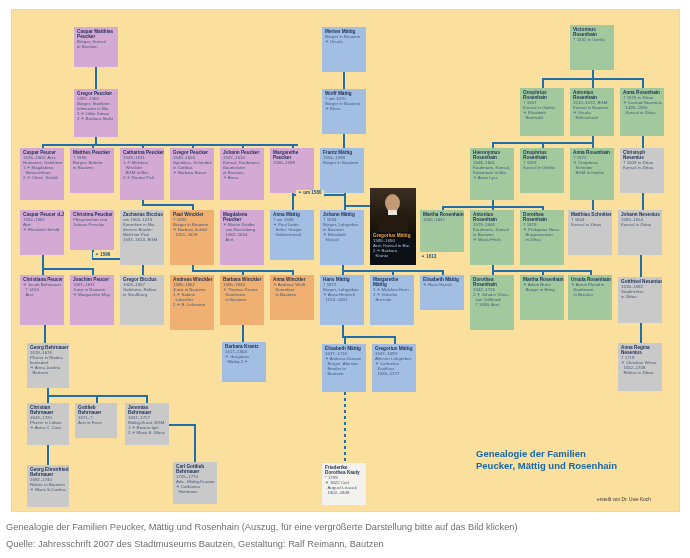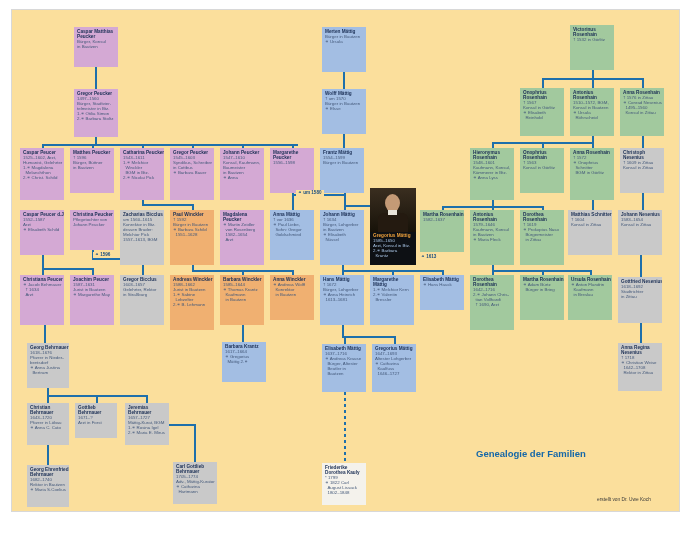--- a/index.html
+++ b/index.html
@@ -342,15 +342,20 @@
       <div class="pbox fam-N" style="left: 322px; top: 463px; width: 44px; height: 42px;">
         <div class="bname">Friederike<br>Dorothea Kauly</div>
         <div class="binfo">* 1799<br>⚭ 1822 Carl<br>&nbsp;&nbsp;August Lissack<br>&nbsp;&nbsp;1802–1848</div>
       </div>
       <div class="mlabel" style="left: 296px; top: 190px;">⚭ um 1580</div>
       <div class="mlabel" style="left: 93px; top: 252px;">⚭ 1596</div>
       <div class="mlabel" style="left: 419px; top: 254px;">⚭ 1613</div>
     </div>
   <div id="title-block">
     <div class="title-line">Genealogie der Familien</div>
+    <div class="title-line">Peucker, Mättig und Rosenhain</div>
   </div>
   <div id="credit">erstellt von Dr. Uwe Koch</div>
+  <div id="caption">
+    <div>Genealogie der Familien Peucker, Mättig und Rosenhain (Auszug, für eine vergrößerte Darstellung bitte auf das Bild klicken)</div>
+    <div>Quelle: Jahresschrift 2007 des Stadtmuseums Bautzen, Gestaltung: Ralf Reimann, Bautzen</div>
+  </div>
 </div>
 
 </body></html>

